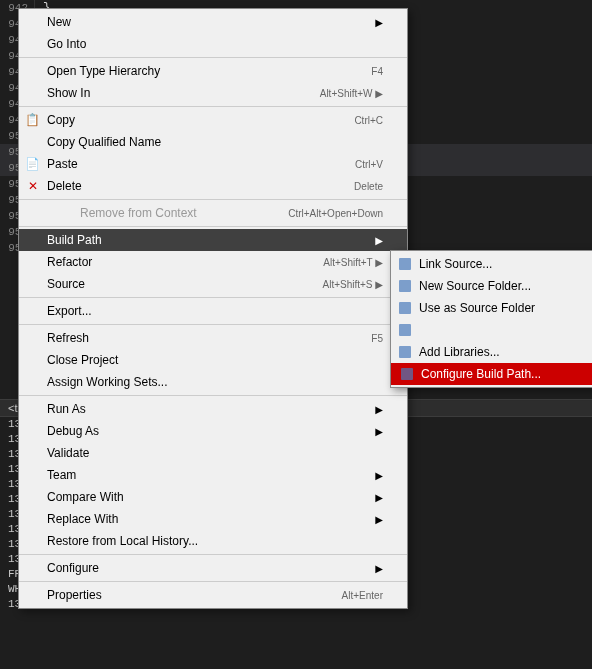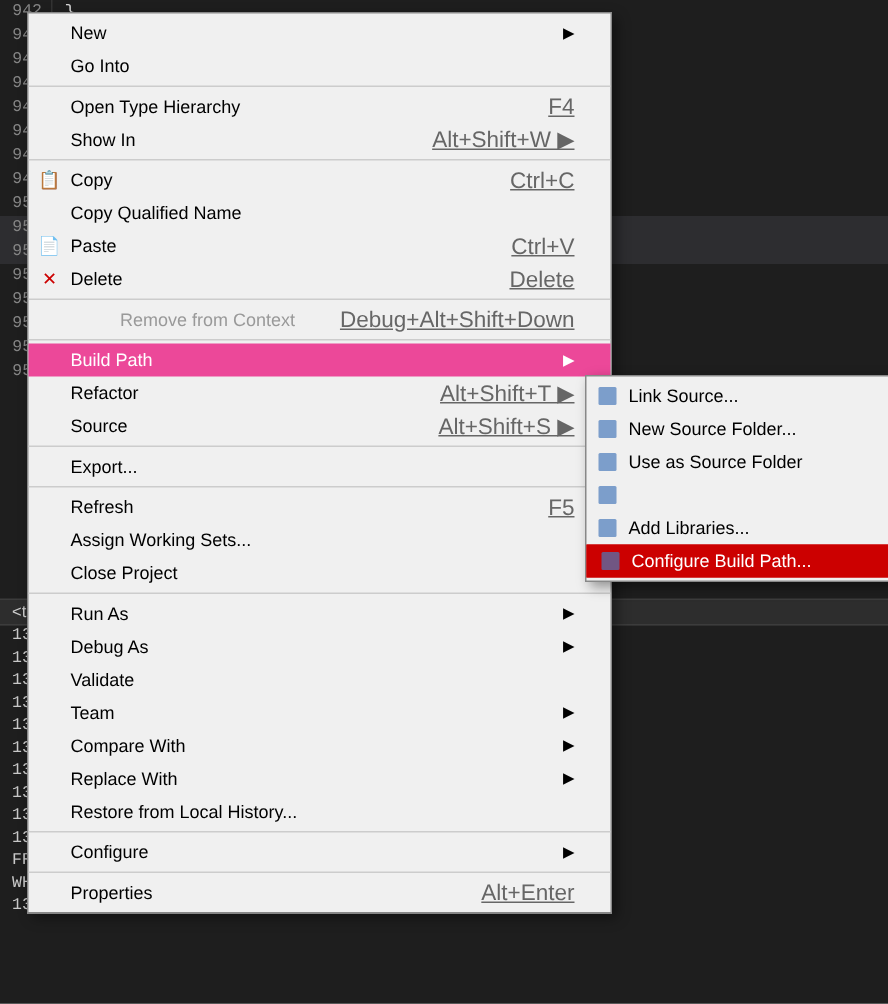--- a/index.html
+++ b/index.html
@@ -99,32 +99,31 @@
     .menu-item {
       display: flex;
       align-items: center;
       padding: 3px 24px 3px 28px;
       height: 22px;
       color: #000;
       position: relative;
       cursor: pointer;
     }
     .menu-item:hover, .menu-item.active {
-      background: #ec4899;
+      background: #404040;
       color: #fff;
     }
     .menu-item.disabled {
       color: #999;
       margin-left: 33px;
     }
     .menu-item .shortcut {
       margin-left: auto;
       color: #666;
-      font-size: 15px;
-      text-decoration: underline;
+      font-size: 10px;
     }
     .menu-item .arrow {
       margin-left: auto;
       font-size: 10px;
     }
     .menu-item .icon-area {
       position: absolute;
       left: 4px;
       width: 20px;
       display: flex;
@@ -306,21 +305,21 @@
       <span class="icon-area">
         <span style="color:#cc0000">✕</span>
       </span>
       <span>Delete</span>
       <span class="shortcut">Delete</span>
     </div>
     <div class="menu-separator"></div>
     <div class="menu-item disabled">
       <span class="icon-area"></span>
       <span>Remove from Context</span>
-      <span class="shortcut">Debug+Alt+Shift+Down</span>
+      <span class="shortcut">Ctrl+Alt+Open+Down</span>
     </div>
     <div class="menu-separator"></div>
     <div class="menu-item active">
       <span class="icon-area"></span>
       <span>Build Path</span>
       <span class="arrow">▶</span>
     </div>
     <div class="menu-item">
       <span class="icon-area"></span>
       <span>Refactor</span>
@@ -337,25 +336,25 @@
       <span>Export...</span>
     </div>
     <div class="menu-separator"></div>
     <div class="menu-item">
       <span class="icon-area"></span>
       <span>Refresh</span>
       <span class="shortcut">F5</span>
     </div>
     <div class="menu-item">
       <span class="icon-area"></span>
+      <span>Close Project</span>
+    </div>
+    <div class="menu-item">
+      <span class="icon-area"></span>
       <span>Assign Working Sets...</span>
-    </div>
-    <div class="menu-item">
-      <span class="icon-area"></span>
-      <span>Close Project</span>
     </div>
     <div class="menu-separator"></div>
     <div class="menu-item">
       <span class="icon-area"></span>
       <span>Run As</span>
       <span class="arrow">▶</span>
     </div>
     <div class="menu-item">
       <span class="icon-area"></span>
       <span>Debug As</span>

